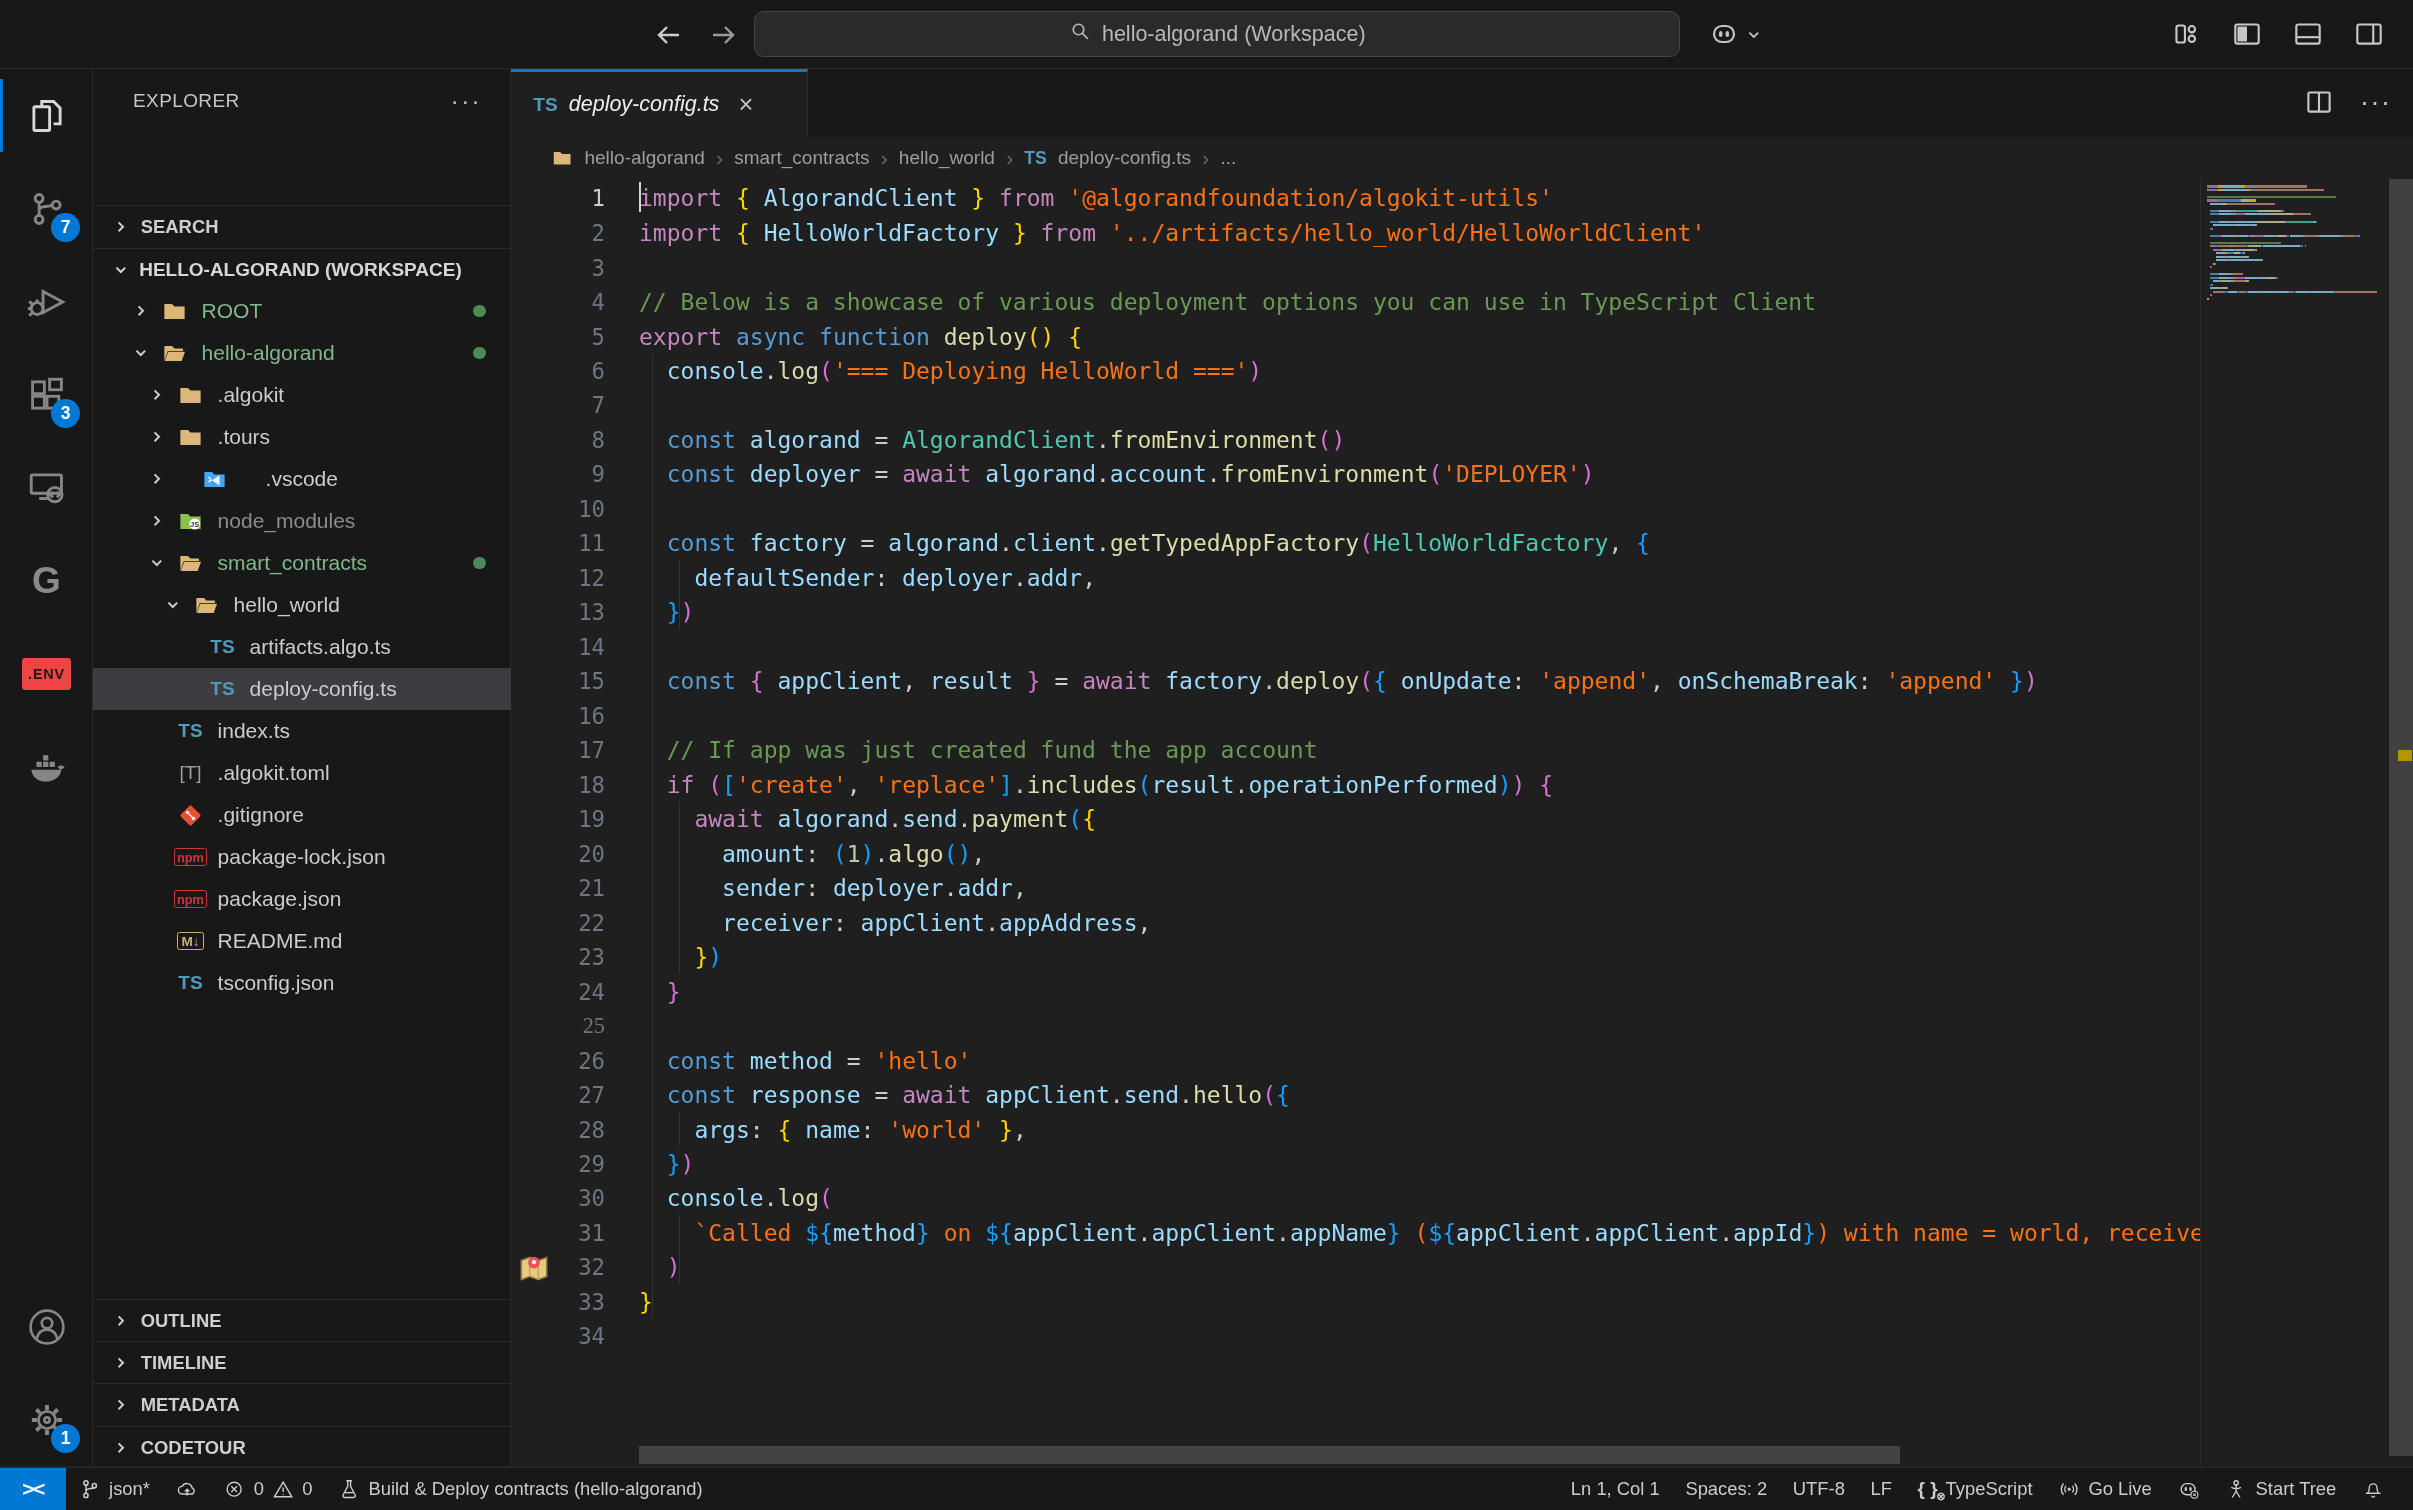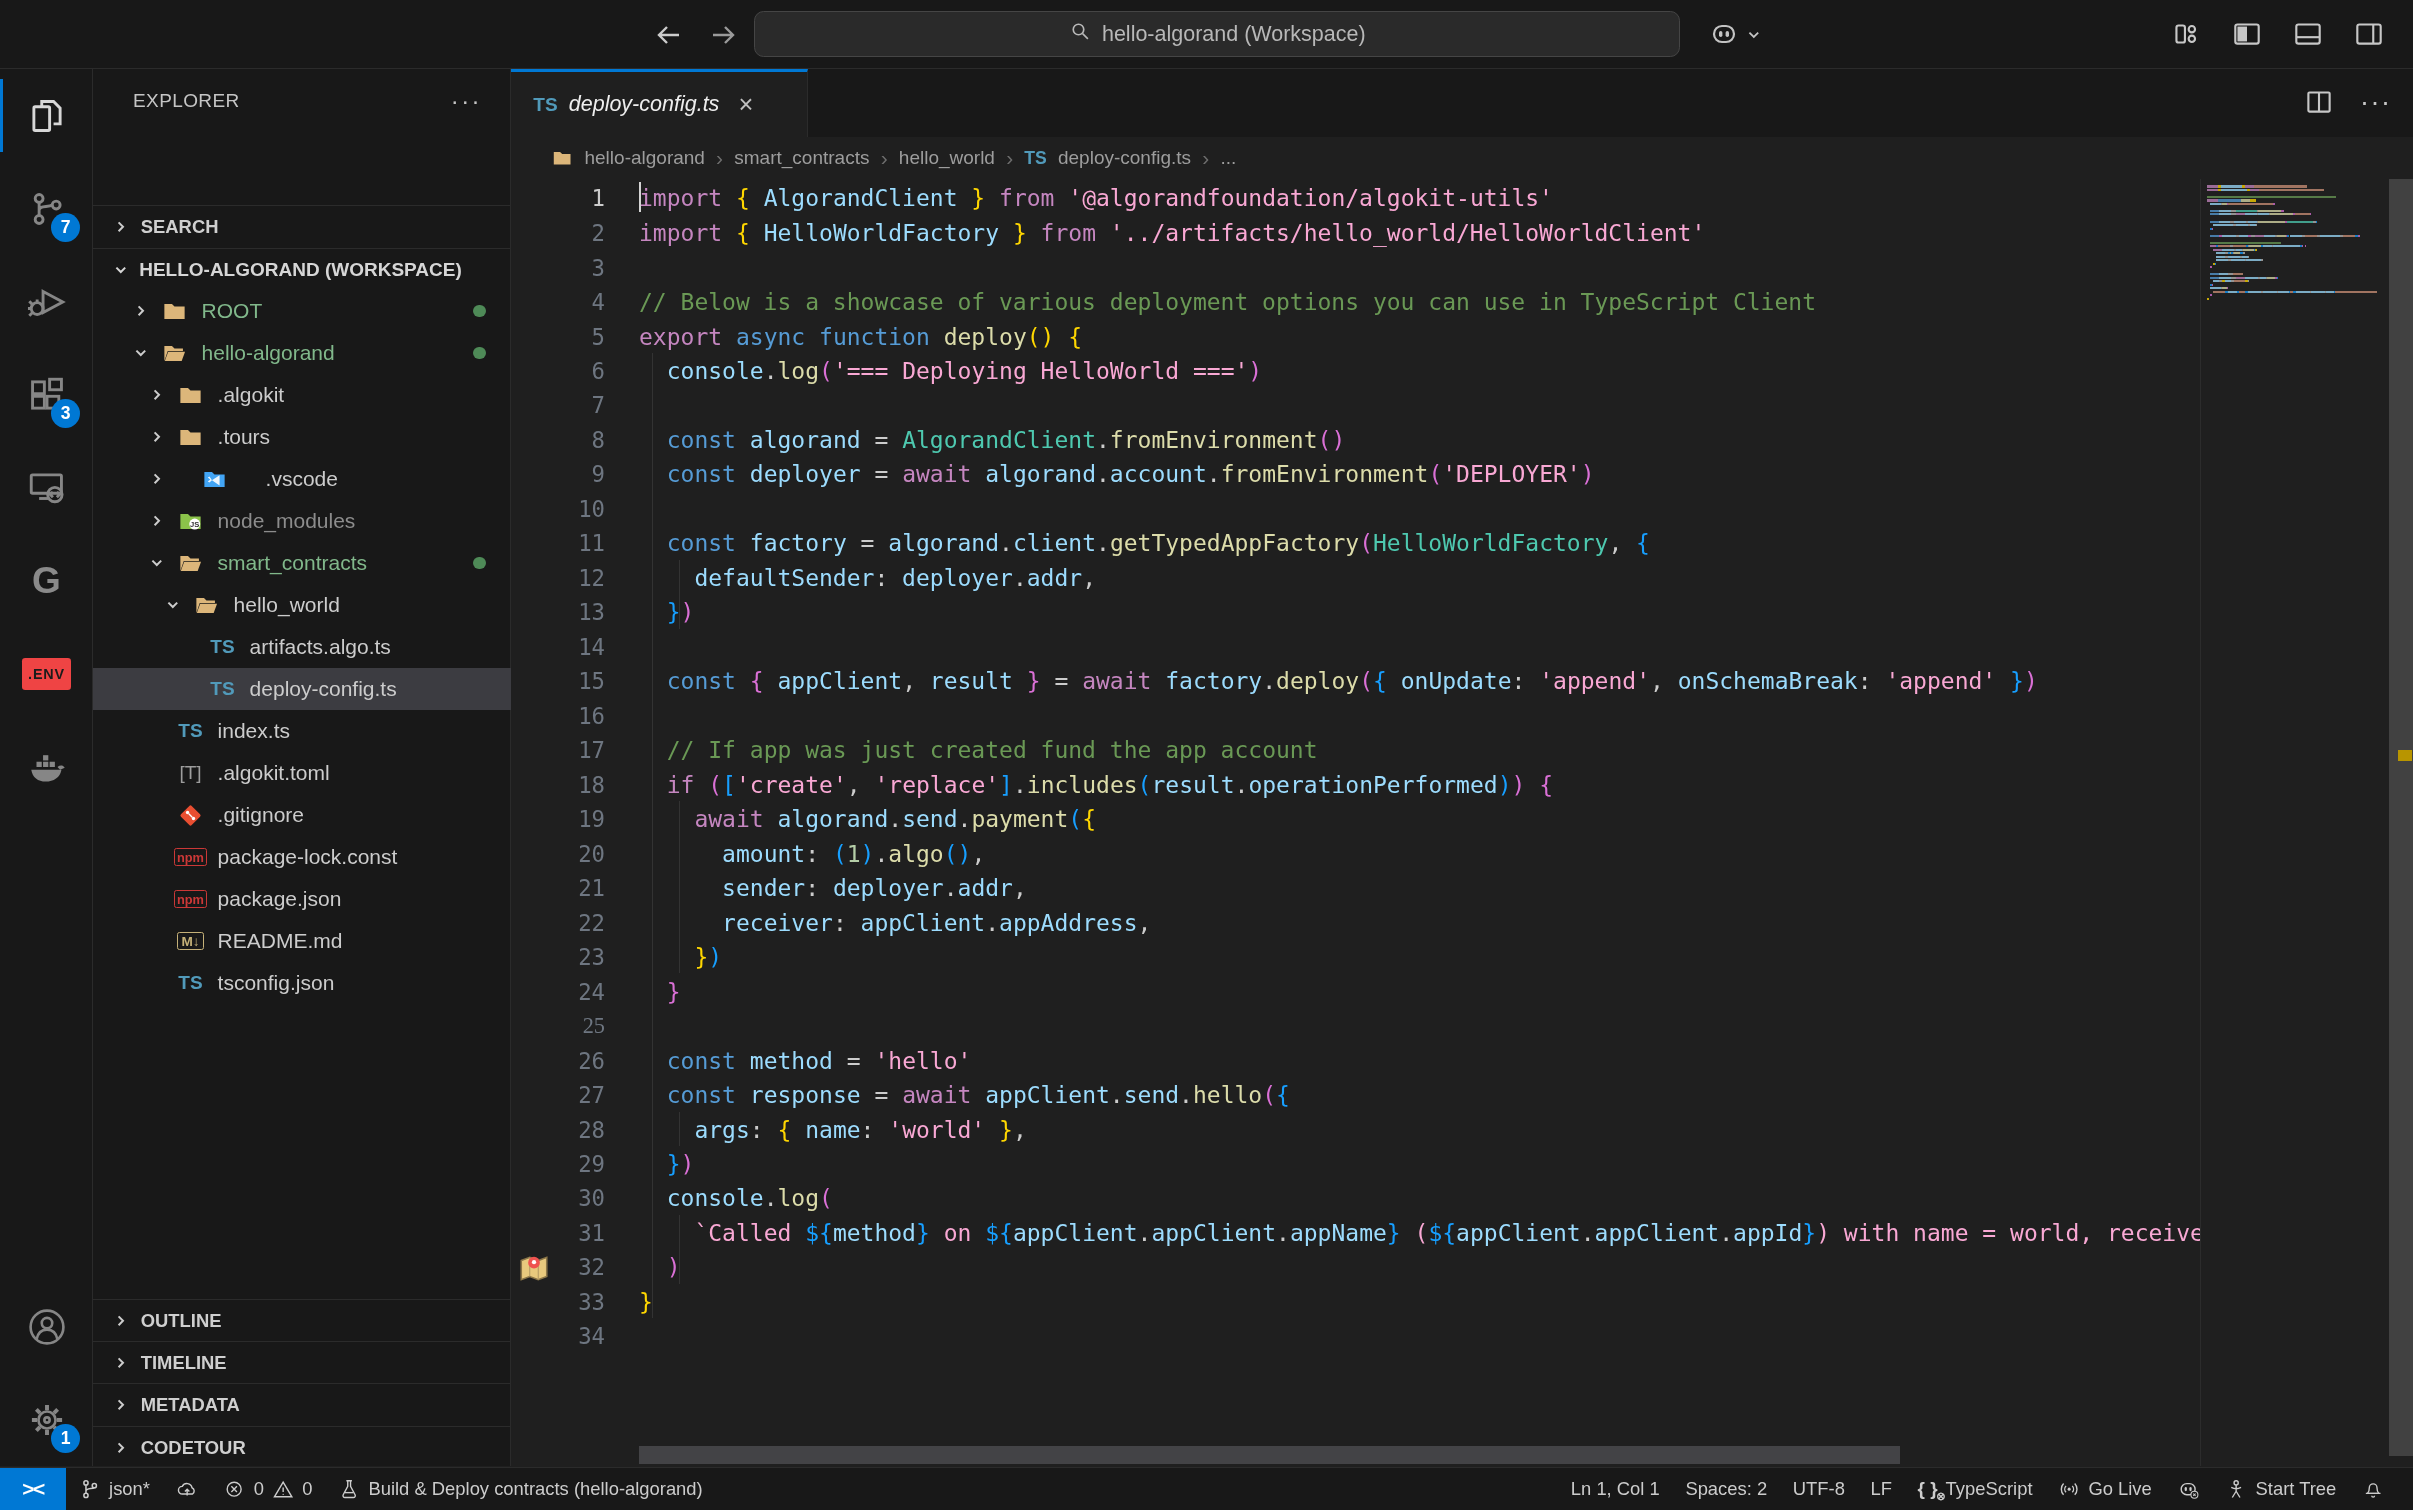--- a/index.html
+++ b/index.html
@@ -100,21 +100,21 @@
   
   #code-area { position:absolute; left:0; top:110px; width:1689px; height:1287px;
                overflow:hidden; font-family:"DejaVu Sans Mono", monospace; font-size:23px; }
   .code-line { position:absolute; left:0; width:1689px; height:35px; white-space:pre;
                display:flex; align-items:center; }
   .lineno { position:absolute; left:0; width:94px; text-align:right; color:#6e7681;
             font-size:22.3px; }
   .lineno.active { color:#cccccc; }
   .line-text { position:absolute; left:128px; white-space:pre; }
   .tok-k{color:#569cd6}.tok-c{color:#c586c0}.tok-v{color:#9cdcfe}.tok-t{color:#4ec9b0}
-  .tok-f{color:#dcdcaa}.tok-s{color:#f9a8d4}.tok-m{color:#6a9955}.tok-w{color:#cccccc}
+  .tok-f{color:#dcdcaa}.tok-s{color:#f97316}.tok-m{color:#6a9955}.tok-w{color:#cccccc}
   .tok-b1{color:#ffd700}.tok-b2{color:#da70d6}.tok-b3{color:#179fff}.tok-n{color:#b5cea8}
   .indent-guide { position:absolute; width:0.8px; background:#333333; }
   #cursor { position:absolute; left:128px; top:3.2px; width:1.6px; height:29.5px; background:#d4d4d4; }
   #gutter-map-icon { position:absolute; left:6.4px; width:34px; height:34px; }
   #gutter-map-icon svg { width:34px; height:34px; }
 
   
   #minimap { position:absolute; left:1689px; top:110px; width:188px; height:1287px;
              border-left:0.8px solid rgba(255,255,255,.06); background:#1f1f1f; }
   .mm-line { position:absolute; height:2.4px; display:flex; }
@@ -471,21 +471,21 @@
               <path d="M14 14l4 4" stroke="#fff" stroke-width="1.6"></path>
             </svg>
           </span>
           <span class="tr-label lab-normal">.gitignore</span>
         </div>
         <div class="tree-row" style="padding-left: 48px;">
           <span class="tr-chev"></span>
           <span class="tr-icon">
             <span class="npm-badge">npm</span>
           </span>
-          <span class="tr-label lab-normal">package-lock.const</span>
+          <span class="tr-label lab-normal">package-lock.json</span>
         </div>
         <div class="tree-row" style="padding-left: 48px;">
           <span class="tr-chev"></span>
           <span class="tr-icon">
             <span class="npm-badge">npm</span>
           </span>
           <span class="tr-label lab-normal">package.json</span>
         </div>
         <div class="tree-row" style="padding-left: 48px;">
           <span class="tr-chev"></span>

